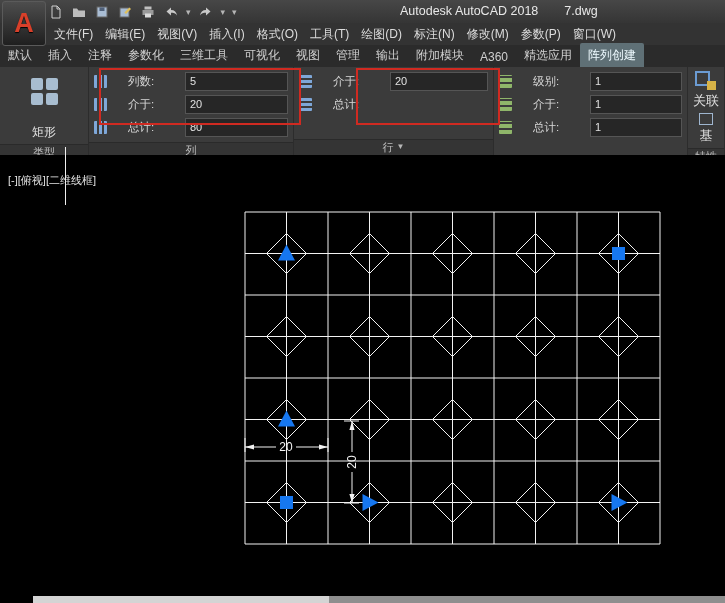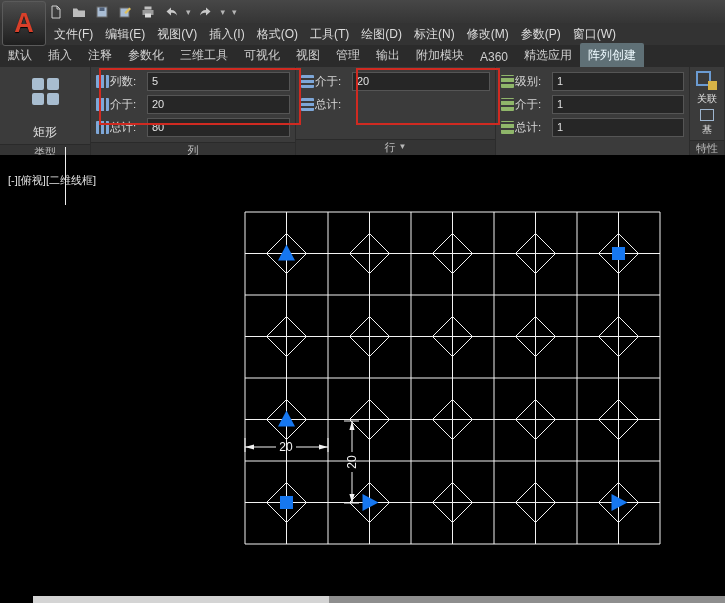--- a/index.html
+++ b/index.html
@@ -33,36 +33,36 @@
   .ribbon{position:absolute;left:0;top:67px;right:0;height:88px;background:#3b3b3b;display:flex;}
   .panel{display:flex;flex-direction:column;border-right:1px solid #2c2c2c;box-sizing:border-box;}
   .panel-body{flex:1;padding:3px 5px;box-sizing:border-box;position:relative;}
   .panel-cap{height:15px;line-height:14px;background:#343434;border-top:1px solid #2a2a2a;
     text-align:center;font-size:11px;color:#bdbdbd;}
   .p-type{width:95px}.p-cols{width:205px}.p-rows{width:200px}.p-levels{width:194px}.p-props{flex:1}
   .type-btn{display:flex;flex-direction:column;align-items:center;margin-top:6px;cursor:default;gap:15px;}
   .icon-rect-array{width:12px;height:12px;background:#a8bdd0;border-radius:2px;
     box-shadow:15px 0 0 #a8bdd0,0 15px 0 #a8bdd0,15px 15px 0 #a8bdd0;margin:2px 15px 19px 0;}
   .type-label{font-size:12px;color:#e2e2e2;}
-  .frow{display:flex;align-items:center;height:22px;gap:1px;margin-bottom:1px;}
+  .frow{display:flex;align-items:center;height:22px;gap:21px;margin-bottom:1px;}
   .ficon{width:13px;height:13px;flex:none;border-radius:1px;}
   .icon-cols{background:repeating-linear-gradient(90deg,#7ea7d8 0 3px,#3b3b3b 3px 5px);}
   .icon-rows{background:repeating-linear-gradient(0deg,#7ea7d8 0 3px,#3b3b3b 3px 5px);}
   .icon-levels{background:repeating-linear-gradient(0deg,#8fb66a 0 4px,#3b3b3b 4px 6px);}
   .flabel{width:36px;flex:none;font-size:11.5px;color:#d8d8d8;white-space:nowrap;}
   .ffield{flex:1;min-width:0;height:17px;background:#262626;border:1px solid #555;
     color:#e0e0e0;font-size:11px;padding:0 4px;font-family:inherit;box-sizing:content-box;}
   .cap-inner{display:inline-flex;align-items:center;gap:3px;}
   .flyout{font-size:8px;color:#b8b8b8;}
   .props-body{display:flex;flex-direction:column;align-items:center;}
   .assoc-btn,.base-btn{display:flex;flex-direction:column;align-items:center;cursor:default;}
   .icon-assoc{position:relative;width:24px;height:20px;display:inline-block;}
   .icon-assoc::before{content:"";position:absolute;left:1px;top:1px;width:11px;height:11px;border:2px solid #6b9bd2;}
   .icon-assoc::after{content:"";position:absolute;right:2px;bottom:0;width:9px;height:9px;background:#d7b347;}
-  .assoc-label,.base-label{font-size:10px;color:#e0e0e0;margin-top:2px;white-space:nowrap;text-align:right;}
+  .assoc-label,.base-label{font-size:13px;color:#e0e0e0;margin-top:2px;white-space:nowrap;text-align:right;}
   .icon-base{width:12px;height:10px;border:1px solid #9fb6cf;margin-top:3px;}
   
   .hl{position:absolute;border:2px solid #d02a21;z-index:20;pointer-events:none;}
   .hl-cols{left:99px;top:68px;width:198px;height:53px;}
   .hl-rows{left:356px;top:68px;width:140px;height:53px;}
   
   .canvas{position:absolute;left:0;top:155px;width:725px;height:448px;background:#000;}
   .canvas svg{position:absolute;left:0;top:0;}
   .vp-controls{position:absolute;left:8px;top:18px;font-size:11px;color:#e2e2e2;z-index:3;white-space:nowrap;}
   .vp-controls span{cursor:pointer;}
@@ -100,20 +100,23 @@
       </svg>
     <svg width="16" height="16" viewBox="0 0 16 16">
         <path d="M3.5 7.5 8 3.5 8 6 C11.5 6 13.5 8 14 11.5 C12.5 9.3 10.7 8.8 8 8.8 L8 11.5 Z" fill="#c9c9c9"></path>
       </svg>
     <span class="caret">▾</span>
     <svg width="16" height="16" viewBox="0 0 16 16">
         <path d="M12.5 7.5 8 3.5 8 6 C4.5 6 2.5 8 2 11.5 C3.5 9.3 5.3 8.8 8 8.8 L8 11.5 Z" fill="#c9c9c9"></path>
       </svg>
     <span class="caret">▾</span>
     <span class="caret">▾</span>
+  </div>
+  <div class="title-text">
+    <span>Autodesk AutoCAD 2018</span><span class="title-doc">7.dwg</span>
   </div>
 </div>
 
 <div class="menubar">
   <div class="menu-item">文件(F)</div>
   <div class="menu-item">编辑(E)</div>
   <div class="menu-item">视图(V)</div>
   <div class="menu-item">插入(I)</div>
   <div class="menu-item">格式(O)</div>
   <div class="menu-item">工具(T)</div>

